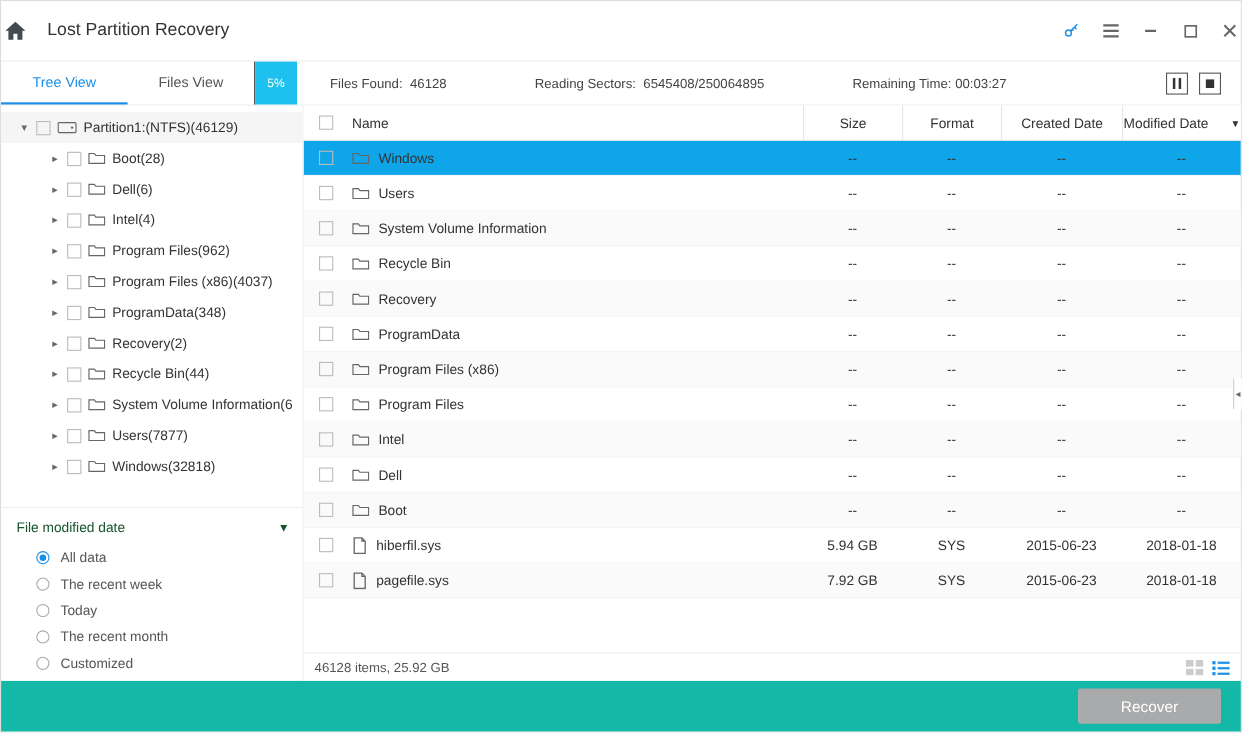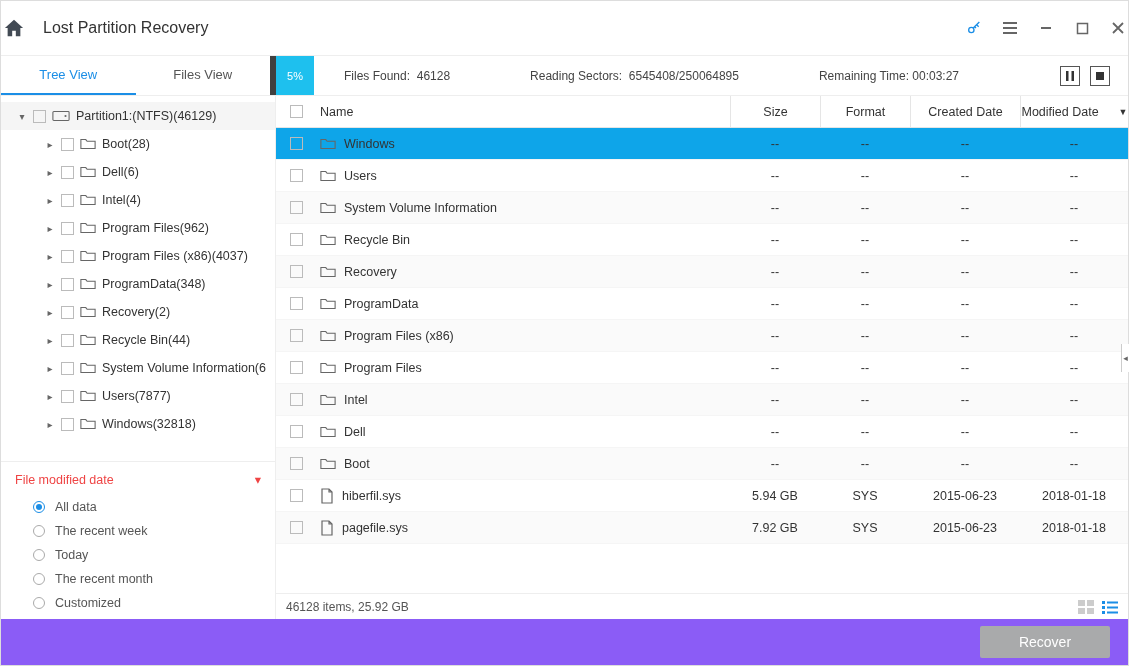--- a/index.html
+++ b/index.html
@@ -8,21 +8,21 @@
 
   
   .titlebar { height: 55px; display: flex; align-items: center; padding: 0 2px; border-bottom: 1px solid #eee; }
   .home-ico { width: 22px; height: 20px; margin-right: 18px; }
   .title { font-size: 16px; color: #333; font-weight: 400; flex: 1; }
   .tb-actions { display: flex; align-items: center; gap: 20px; }
   .tb-ico { width: 16px; height: 16px; cursor: pointer; display:flex; align-items:center; justify-content:center; color:#666;}
 
   
   .statusbar { height: 40px; display: flex; align-items: stretch; border-bottom: 1px solid #eee; }
-  .viewtabs { width: 275px; display: flex; border-right: 6px solid #404040; }
+  .viewtabs { width: 231px; display: flex; border-right: 1px solid #404040; }
   .viewtab { flex: 1; display: flex; align-items: center; justify-content: center; font-size: 13px; color: #555; cursor: pointer; border-bottom: 2px solid transparent;}
   .viewtab.active { color: #1b8ee6; border-bottom: 2px solid #1b8ee6;}
   .progbox { width: 38px; background: #1ec0ee; color:#fff; display:flex; align-items:center; justify-content:center; font-size:11px; position:relative; }
   .statuscenter { flex: 1; display: flex; align-items: center; gap: 80px; padding: 0 30px; font-size: 12px; color: #444; }
   .statuscenter .sgrp { white-space: nowrap; }
   .pauseStop { display: flex; align-items:center; gap:10px; padding-right: 18px;}
   .ctrlbox { width: 20px; height:20px; border:1px solid #555; display:flex; align-items:center; justify-content:center; cursor:pointer;}
 
   
   .main { flex:1; display:flex; min-height:0; }
@@ -30,21 +30,21 @@
   .tree { flex:1; overflow:auto; padding-top:6px;}
   .tree-row { display:flex; align-items:center; height:28px; padding-left:16px; font-size:12.5px; color:#333; cursor:pointer; gap:6px;}
   .tree-row.root { background:#f5f5f5; }
   .tree-row.child { padding-left:44px;}
   .exp { width:10px; text-align:center; color:#666; font-size:10px;}
   .chk { width:13px; height:13px; border:1px solid #bbb; flex-shrink:0; }
   .fico { width:16px; height:14px; flex-shrink:0; }
   .dico { width:18px; height:14px; flex-shrink:0; }
 
   .filterbox { border-top:1px solid #eee; padding:10px 14px 4px; }
-  .filterhdr { display:flex; justify-content:space-between; align-items:center; font-size:12.5px; color:#ef4444; margin-bottom:8px; cursor:pointer;}
+  .filterhdr { display:flex; justify-content:space-between; align-items:center; font-size:12.5px; color:#14532d; margin-bottom:8px; cursor:pointer;}
   .radio-row { display:flex; align-items:center; gap:10px; padding:5px 0 5px 18px; font-size:12.5px; color:#555;}
   .radio { width:12px; height:12px; border:1px solid #aaa; border-radius:50%; display:flex; align-items:center; justify-content:center;}
   .radio.sel::after{content:''; width:6px; height:6px; background:#1b8ee6; border-radius:50%;}
   .radio.sel{border-color:#1b8ee6;}
 
   
   .right { flex:1; display:flex; flex-direction:column; position:relative;}
   .thead { display:flex; height:32px; background:#fff; border-bottom:1px solid #e5e5e5; align-items:center; font-size:12.5px; color:#333; font-weight:500;}
   .col-chk{width:40px; display:flex; justify-content:center;}
   .col-name{flex:1; padding-left:4px;}
@@ -59,21 +59,21 @@
   .trow .col-name{display:flex; align-items:center; gap:8px;}
   .fileico{width:14px;height:16px;}
 
   .listfoot{height:26px; border-top:1px solid #eee; display:flex; align-items:center; padding:0 10px; font-size:12px; color:#555; justify-content:space-between;}
   .viewicons{display:flex; gap:8px;}
   .vi{width:16px;height:14px;}
 
   .collapser{position:absolute; right:-1px; top:50%; transform:translateY(-50%); width:8px; height:28px; background:#fff; border-left:1px solid #ccc; display:flex; align-items:center; justify-content:center; color:#666; font-size:9px; cursor:pointer;}
 
   
-  .footer{height:46px; background:#8b5cf6; display:flex; align-items:center; justify-content:flex-end; padding:0 18px;}
+  .footer{height:46px; background:#14b8a6; display:flex; align-items:center; justify-content:flex-end; padding:0 18px;}
   .recover-btn{background:#a9aaab; color:#fff; border:none; width:130px; height:32px; font-size:14px; border-radius:2px; cursor:pointer;}
 
   .th-sep{border-left:1px solid #e5e5e5; height:100%; display:flex; align-items:center; justify-content:center;}
 </style>
 </head>
 <body>
 
 <div class="window">
 
   <div class="titlebar">

